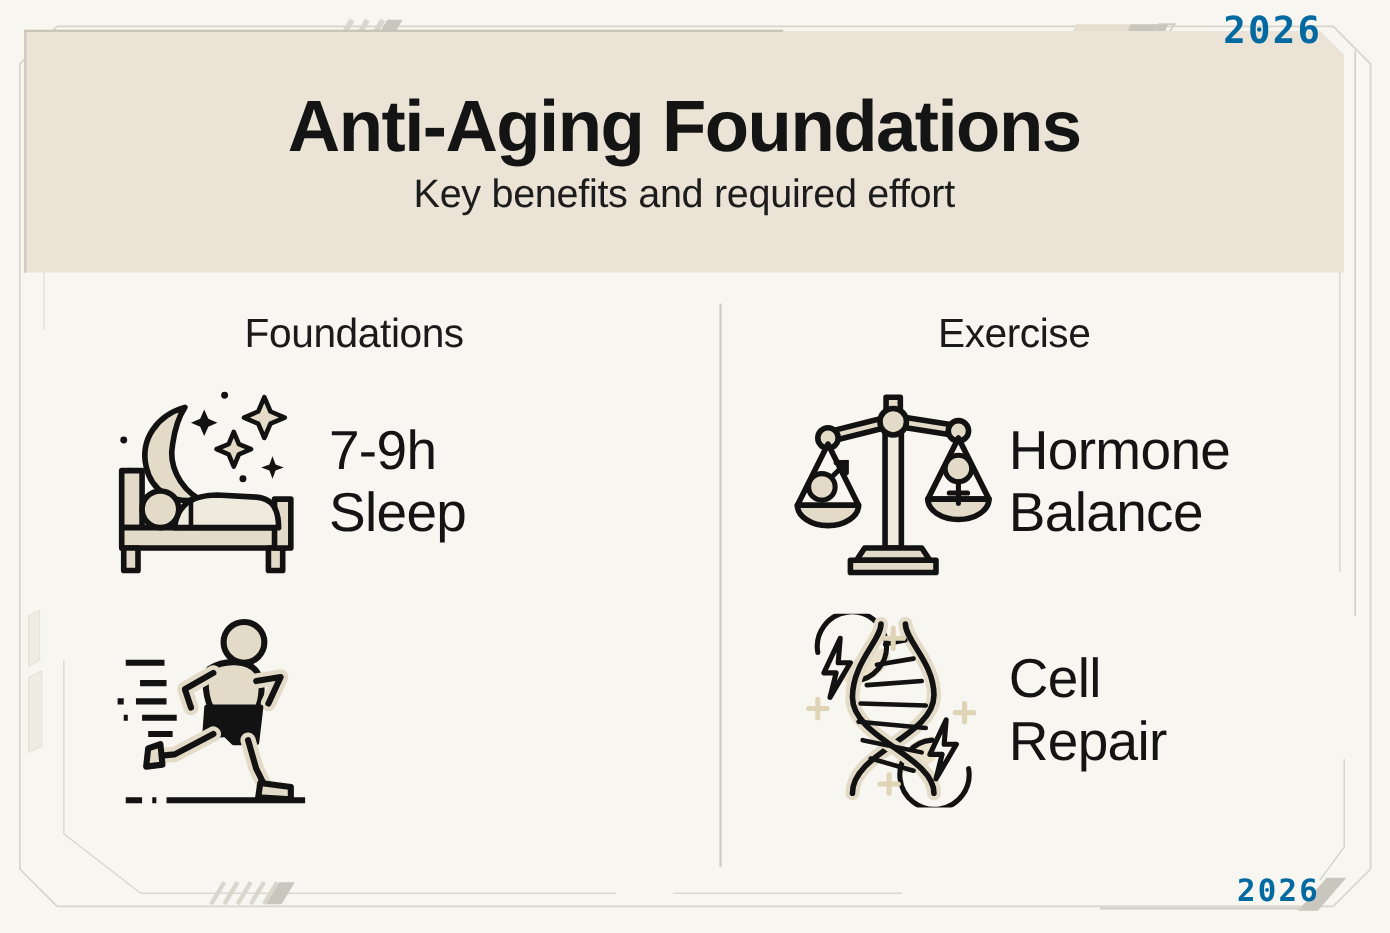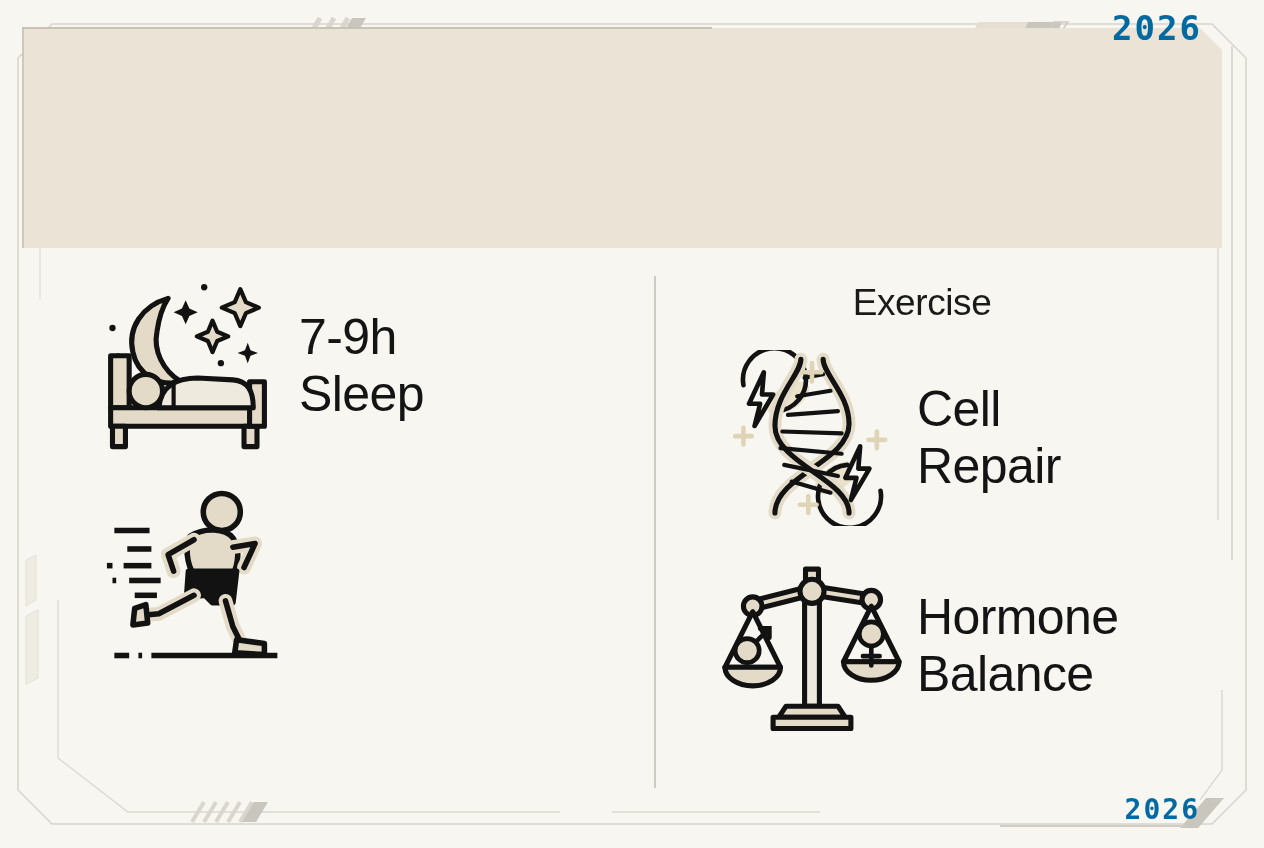--- a/index.html
+++ b/index.html
@@ -181,29 +181,34 @@
     <path d="M 254 802 L 268 802 L 256 822 L 242 822 Z" fill="#C9C6BE"></path>
 
     <path d="M 1206 798 L 1224 798 L 1198 828 L 1180 828 Z" fill="#C9C6BE"></path>
     <line x1="1000" y1="826" x2="1186" y2="826" stroke="#CFCCC3" stroke-width="1.8"></line>
   </svg>
 
   <div class="header-band"></div>
   <div class="header-band-edge"></div>
   <div class="header-top-hair"></div>
 
+  <div class="title-wrap">
+    <div class="poster-title">Anti-Aging Foundations</div>
+    <div class="poster-subtitle">Key benefits and required effort</div>
+  </div>
 
   <div class="tech-2026 tr">2026</div>
   <div class="tech-2026 br">2026</div>
 
   <div class="columns">
 
     <div class="col-divider"></div>
 
     <div class="column">
+      <div class="col-header">Foundations</div>
 
       <div class="rows">
 
         <div class="row">
           <div class="icon-box">
             <svg viewBox="0 0 200 190" width="188" height="176" xmlns="http://www.w3.org/2000/svg">
               <g stroke="#121212" stroke-width="5.5" stroke-linejoin="round" stroke-linecap="round">
 
                 <path d="M 72 22 C 44 30 28 54 34 80 C 39 104 62 118 86 112
                          C 66 100 56 78 60 58 C 62 44 66 31 72 22 Z" fill="#E3DBC8"></path>
@@ -285,20 +290,61 @@
             </svg>
           </div>
         </div>
       </div>
     </div>
 
     <div class="column">
       <div class="col-header">Exercise</div>
 
       <div class="rows">
+
+        <div class="row right-col">
+          <div class="icon-box">
+            <svg viewBox="0 0 200 190" width="188" height="176" xmlns="http://www.w3.org/2000/svg">
+              <g stroke="#121212" stroke-width="5.5" stroke-linejoin="round" stroke-linecap="round">
+
+                <path d="M 92 34 L 108 34 L 108 160 L 92 160 Z" fill="#EFEADE"></path>
+
+                <path d="M 93 12 L 107 12 L 107 34 L 93 34 Z" fill="#E3DBC8"></path>
+
+                <path d="M 36 46 L 100 30 L 164 40 L 164 50 L 100 40 L 36 56 Z" fill="#E3DBC8"></path>
+
+                <circle cx="100" cy="36" r="13" fill="#E3DBC8"></circle>
+
+                <circle cx="36" cy="52" r="10" fill="#E3DBC8"></circle>
+                <circle cx="164" cy="45" r="10" fill="#E3DBC8"></circle>
+
+                <path d="M 36 58 L 6 118 L 66 118 Z" fill="#F7F6F1"></path>
+                <path d="M 6 118 A 30 20 0 0 0 66 118 Z" fill="#E3DBC8"></path>
+
+                <path d="M 164 52 L 134 112 L 194 112 Z" fill="#F7F6F1"></path>
+                <path d="M 134 112 A 30 20 0 0 0 194 112 Z" fill="#E3DBC8"></path>
+
+                <path d="M 72 160 L 128 160 L 136 172 L 64 172 Z" fill="#E3DBC8"></path>
+                <path d="M 58 172 L 142 172 L 142 184 L 58 184 Z" fill="#E3DBC8"></path>
+              </g>
+
+              <g fill="none" stroke="#121212" stroke-width="5" stroke-linecap="round">
+                <circle cx="30" cy="100" r="13" fill="#E3DBC8"></circle>
+                <path d="M 40 90 L 54 76 M 44 76 L 54 76 L 54 86"></path>
+              </g>
+
+              <g fill="none" stroke="#121212" stroke-width="5" stroke-linecap="round">
+                <circle cx="164" cy="82" r="13" fill="#E3DBC8"></circle>
+                <path d="M 164 95 L 164 116 M 155 106 L 173 106"></path>
+              </g>
+            </svg>
+          </div>
+          <div class="row-label">Hormone
+Balance</div>
+        </div>
 
         <div class="row right-col">
           <div class="icon-box">
             <svg viewBox="0 0 200 190" width="188" height="176" xmlns="http://www.w3.org/2000/svg">
 
               <g fill="#EADFC6" opacity="0.85">
                 <ellipse cx="74" cy="52" rx="26" ry="13" transform="rotate(-32 74 52)"></ellipse>
                 <ellipse cx="126" cy="138" rx="26" ry="13" transform="rotate(-32 126 138)"></ellipse>
               </g>
 
@@ -333,57 +379,16 @@
                 <path d="M 100 14 L 100 34 M 90 24 L 110 24"></path>
                 <path d="M 26 84 L 26 102 M 17 93 L 35 93"></path>
                 <path d="M 170 88 L 170 106 M 161 97 L 179 97"></path>
                 <path d="M 96 158 L 96 176 M 87 167 L 105 167"></path>
               </g>
             </svg>
           </div>
           <div class="row-label">Cell
 Repair</div>
         </div>
-
-        <div class="row right-col">
-          <div class="icon-box">
-            <svg viewBox="0 0 200 190" width="188" height="176" xmlns="http://www.w3.org/2000/svg">
-              <g stroke="#121212" stroke-width="5.5" stroke-linejoin="round" stroke-linecap="round">
-
-                <path d="M 92 34 L 108 34 L 108 160 L 92 160 Z" fill="#EFEADE"></path>
-
-                <path d="M 93 12 L 107 12 L 107 34 L 93 34 Z" fill="#E3DBC8"></path>
-
-                <path d="M 36 46 L 100 30 L 164 40 L 164 50 L 100 40 L 36 56 Z" fill="#E3DBC8"></path>
-
-                <circle cx="100" cy="36" r="13" fill="#E3DBC8"></circle>
-
-                <circle cx="36" cy="52" r="10" fill="#E3DBC8"></circle>
-                <circle cx="164" cy="45" r="10" fill="#E3DBC8"></circle>
-
-                <path d="M 36 58 L 6 118 L 66 118 Z" fill="#F7F6F1"></path>
-                <path d="M 6 118 A 30 20 0 0 0 66 118 Z" fill="#E3DBC8"></path>
-
-                <path d="M 164 52 L 134 112 L 194 112 Z" fill="#F7F6F1"></path>
-                <path d="M 134 112 A 30 20 0 0 0 194 112 Z" fill="#E3DBC8"></path>
-
-                <path d="M 72 160 L 128 160 L 136 172 L 64 172 Z" fill="#E3DBC8"></path>
-                <path d="M 58 172 L 142 172 L 142 184 L 58 184 Z" fill="#E3DBC8"></path>
-              </g>
-
-              <g fill="none" stroke="#121212" stroke-width="5" stroke-linecap="round">
-                <circle cx="30" cy="100" r="13" fill="#E3DBC8"></circle>
-                <path d="M 40 90 L 54 76 M 44 76 L 54 76 L 54 86"></path>
-              </g>
-
-              <g fill="none" stroke="#121212" stroke-width="5" stroke-linecap="round">
-                <circle cx="164" cy="82" r="13" fill="#E3DBC8"></circle>
-                <path d="M 164 95 L 164 116 M 155 106 L 173 106"></path>
-              </g>
-            </svg>
-          </div>
-          <div class="row-label">Hormone
-Balance</div>
-        </div>
       </div>
     </div>
   </div>
 </div>
 
 </body></html>

